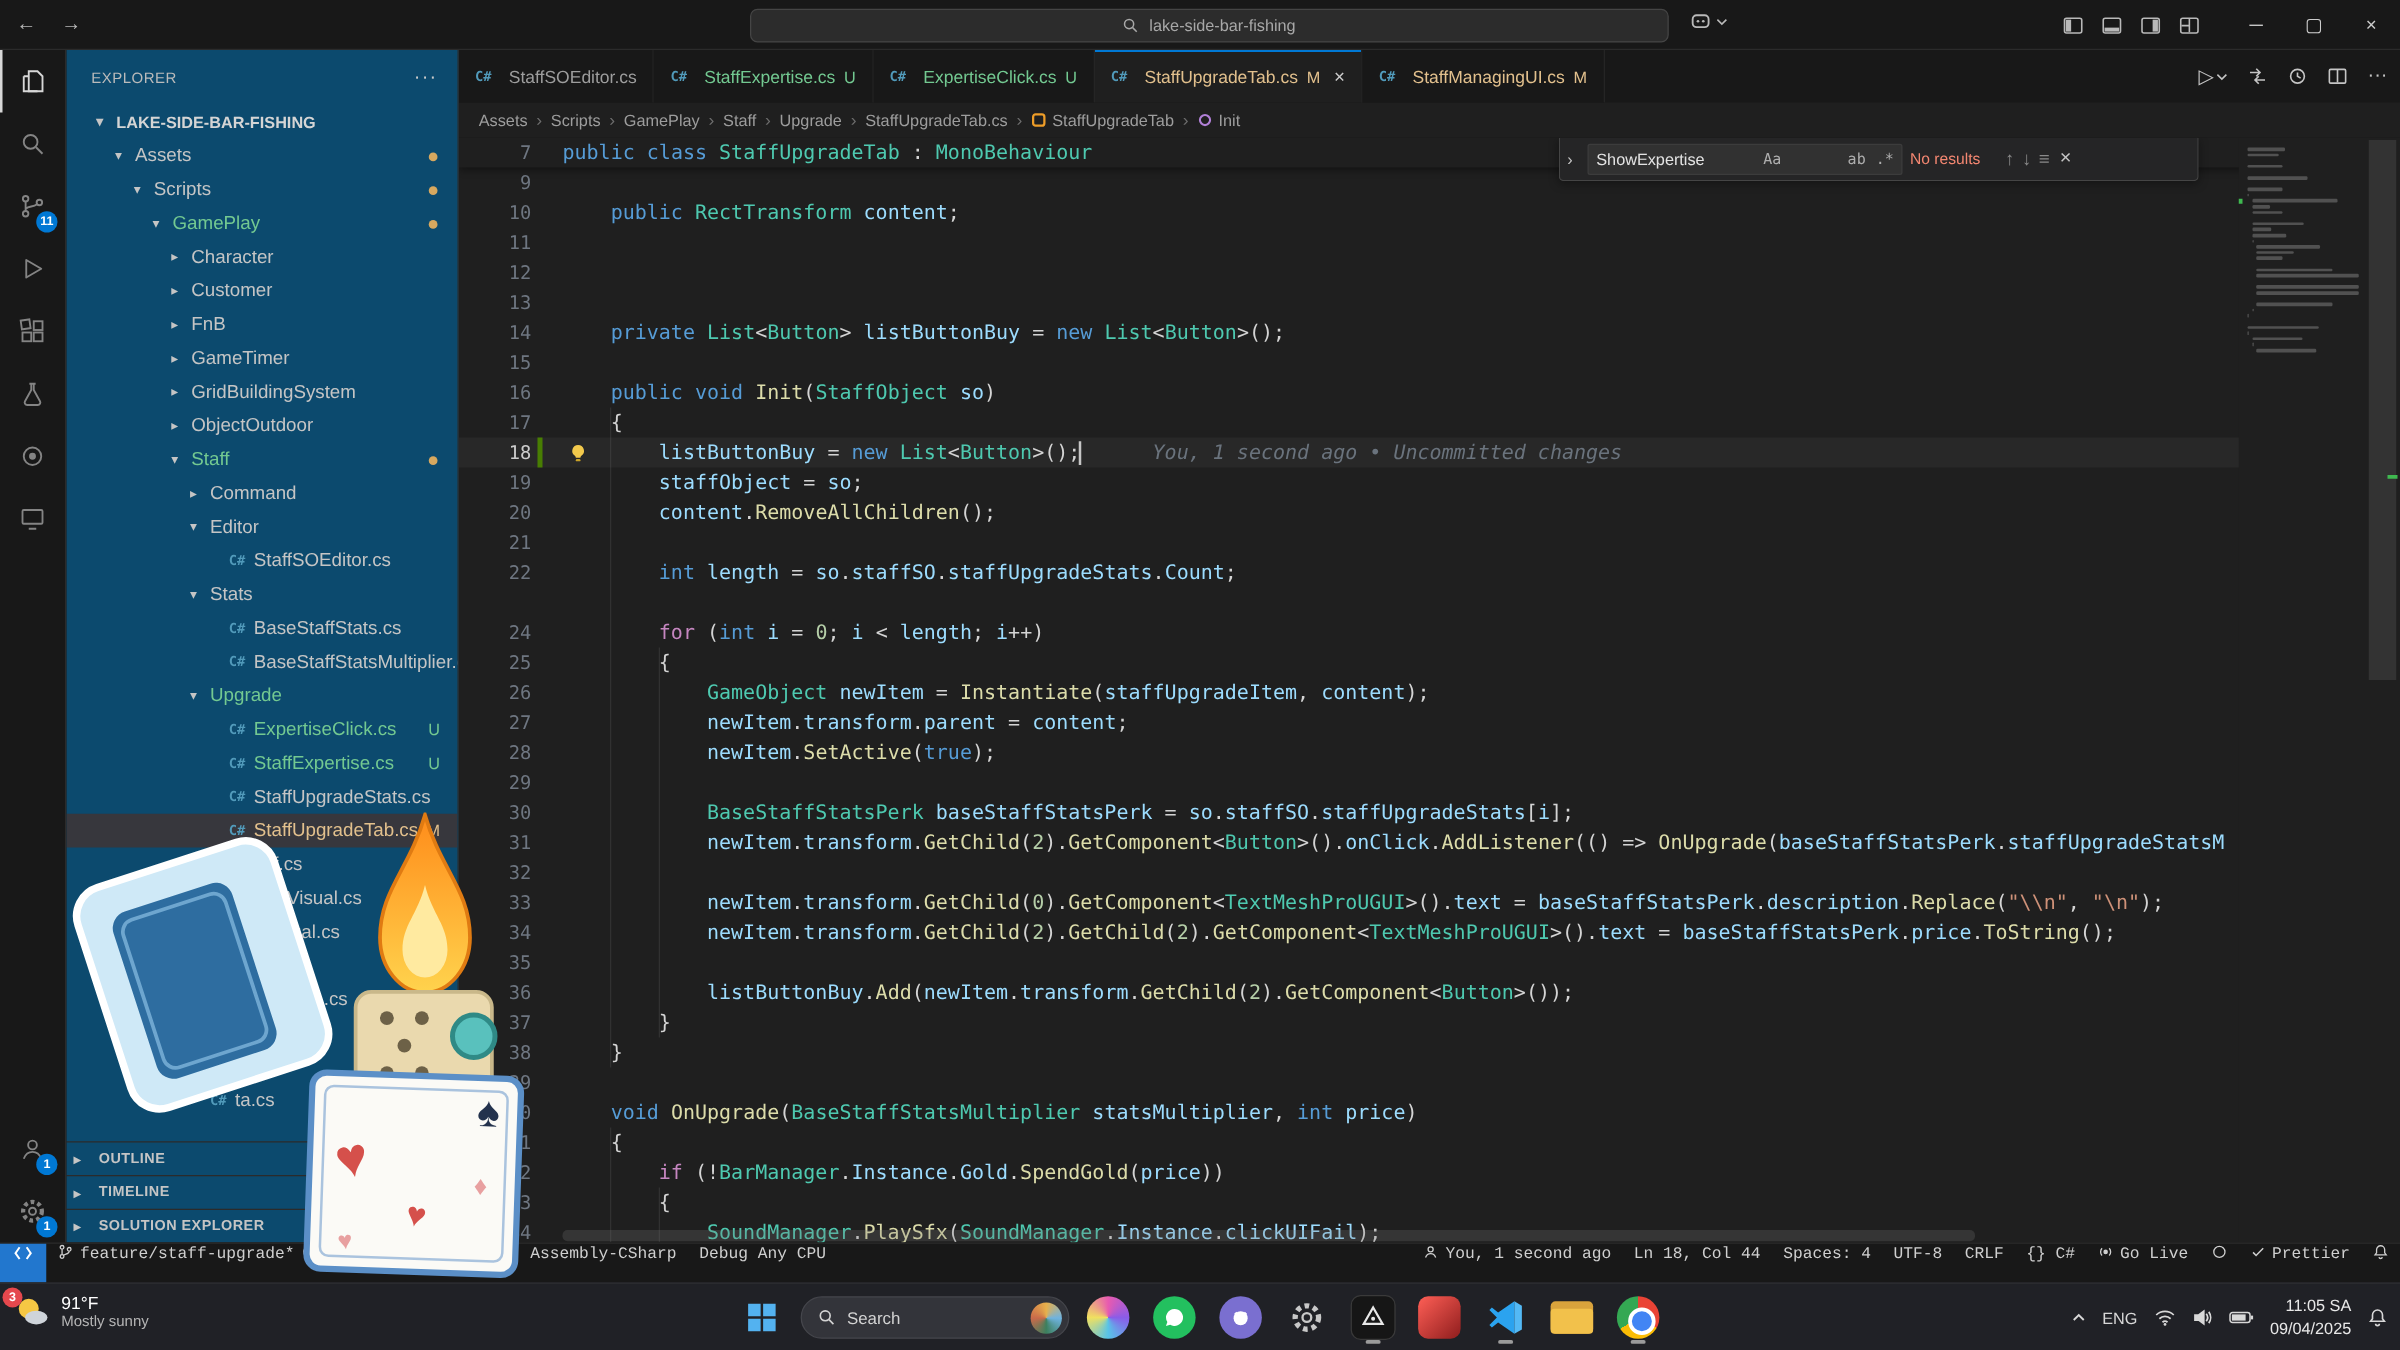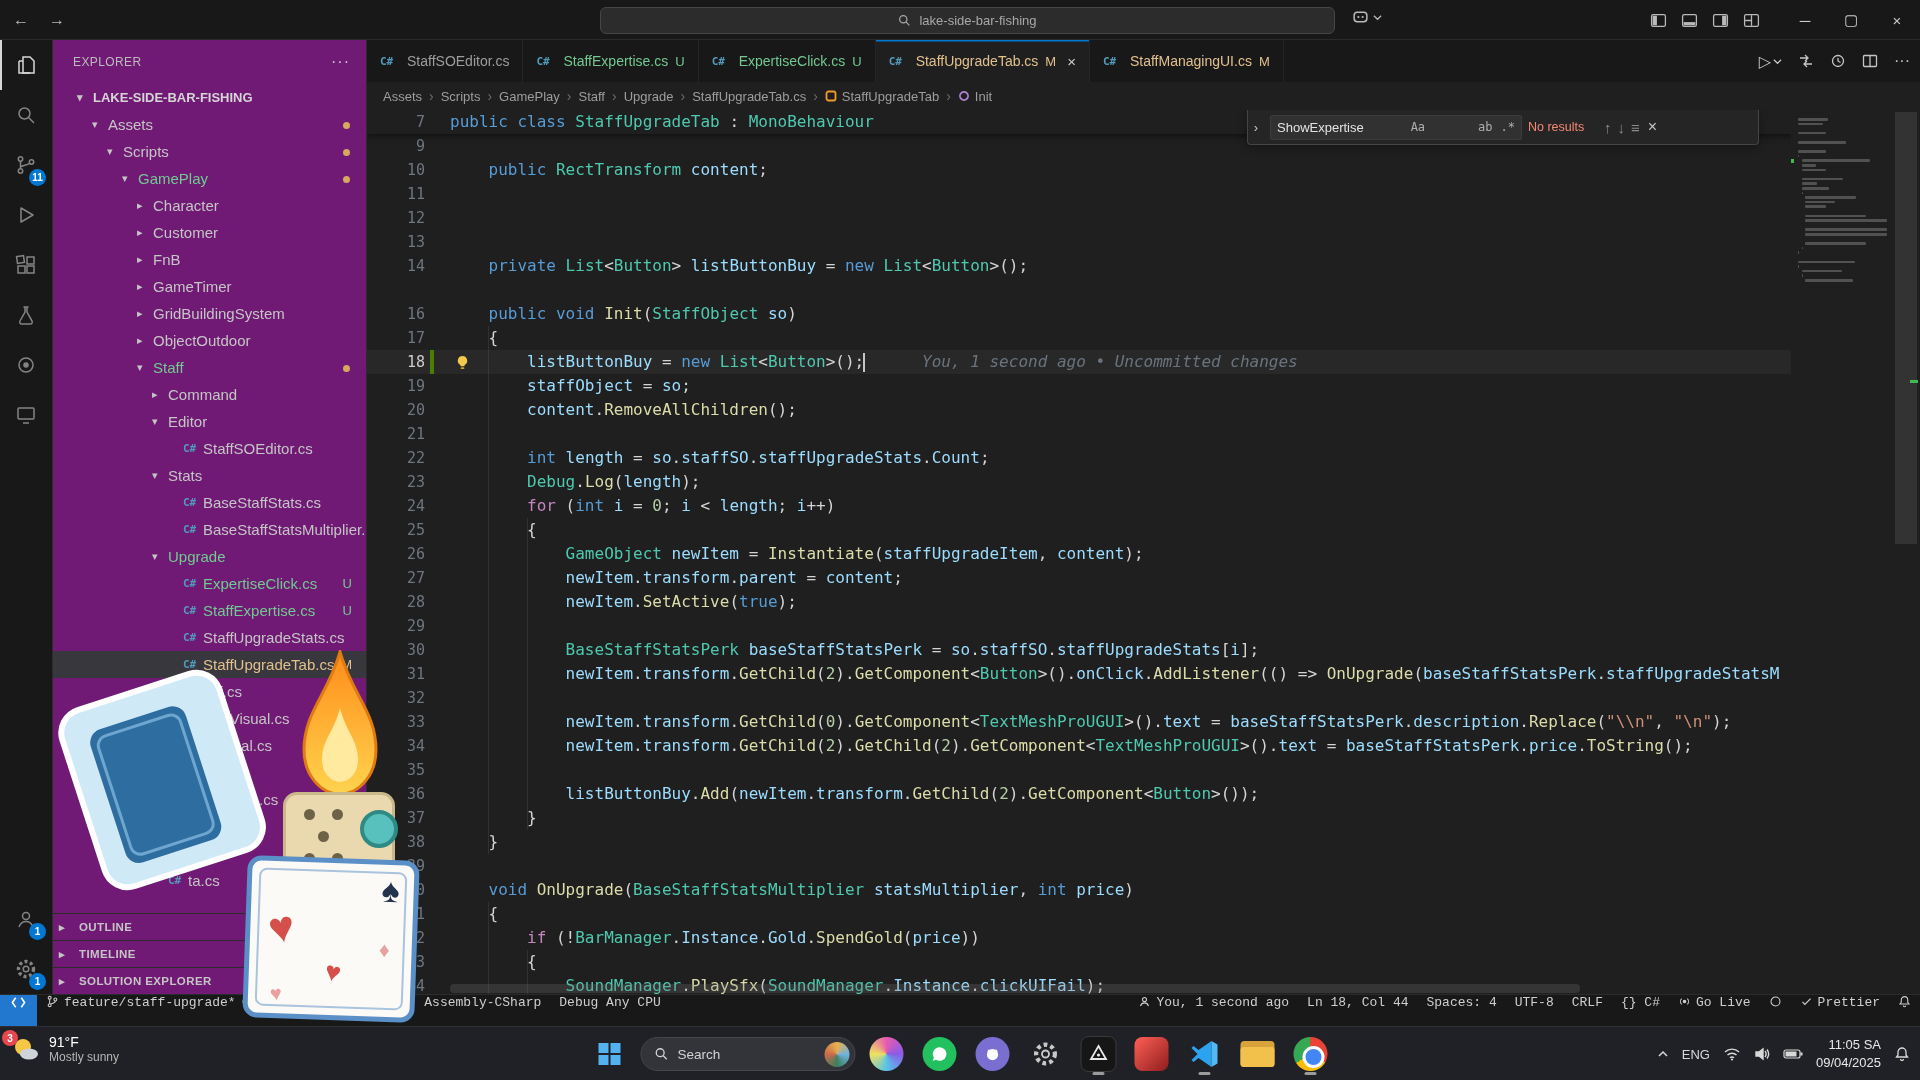--- a/index.html
+++ b/index.html
@@ -15,21 +15,21 @@
 #layout-controls{position:absolute;right:160px;top:0;height:40px;display:flex;align-items:center;gap:14px;color:#b9b9b9;}
 #win-controls{position:absolute;right:0;top:0;height:40px;display:flex;}
 .win-btn{width:46px;height:40px;display:flex;align-items:center;justify-content:center;font-size:15px;color:#cccccc;}
 
 #activitybar{position:absolute;left:0;top:40px;width:53px;height:954px;background:#181818;border-right:1px solid #2b2b2b;display:flex;flex-direction:column;z-index:15;}
 .ab-icon{width:52px;height:50px;display:flex;align-items:center;justify-content:center;position:relative;color:#848484;}
 .ab-icon.active{color:#d7d7d7;box-shadow:inset 2px 0 0 #d7d7d7;}
 .ab-spacer{flex:1;}
 .badge{position:absolute;right:6px;bottom:4px;min-width:17px;height:17px;border-radius:9px;background:#0078d4;color:#fff;font-size:10px;display:flex;align-items:center;justify-content:center;padding:0 3px;font-weight:bold;}
 
-#sidebar{position:absolute;left:53px;top:40px;width:314px;height:954px;background:#701a75;border-right:1px solid #2b2b2b;display:flex;flex-direction:column;z-index:10;overflow:hidden;}
+#sidebar{position:absolute;left:53px;top:40px;width:314px;height:954px;background:#0c4a6e;border-right:1px solid #2b2b2b;display:flex;flex-direction:column;z-index:10;overflow:hidden;}
 .sb-header{height:44px;display:flex;align-items:center;justify-content:space-between;padding:0 16px 0 20px;font-size:12px;letter-spacing:.4px;color:#bbbbbb;flex:0 0 auto;}
 .sb-dots{font-size:16px;letter-spacing:1px;color:#cccccc;}
 .sb-root{height:27px;display:flex;align-items:center;font-weight:bold;font-size:13px;color:#d5d5d5;padding-left:24px;flex:0 0 auto;}
 #tree{flex:0 0 auto;}
 .tree-row{height:27px;display:flex;align-items:center;position:relative;font-size:15px;color:#c5c5c5;white-space:nowrap;}
 .tree-row.selected{background:#37373d;}
 .twisty{width:16px;color:#c5c5c5;font-size:11px;flex:0 0 auto;}
 .file-ico{width:20px;color:#519aba;font-size:11px;font-weight:bold;flex:0 0 auto;font-family:"DejaVu Sans Mono",monospace;}
 .tree-label{overflow:hidden;text-overflow:clip;}
 .c-green{color:#73c991;}
@@ -507,31 +507,31 @@
     <div class="guide" style="left:160px;top:408px;height:312px;"></div>
     <div class="guide" style="left:121px;top:792px;height:92px;"></div>
     <div class="guide" style="left:160px;top:840px;height:44px;"></div>
     <div id="lines">
         <div class="code-line" style="top: 24px;"><span class="ln">9</span><span class="glyph"></span></div>
         <div class="code-line" style="top: 48px;"><span class="ln">10</span><span class="glyph"></span><span class="code-text"><span class="tok-p">    </span><span class="tok-k">public</span><span class="tok-p"> </span><span class="tok-t">RectTransform</span><span class="tok-p"> </span><span class="tok-v">content</span><span class="tok-p">;</span></span></div>
         <div class="code-line" style="top: 72px;"><span class="ln">11</span><span class="glyph"></span><span class="code-text"></span></div>
         <div class="code-line" style="top: 96px;"><span class="ln">12</span><span class="glyph"></span></div>
         <div class="code-line" style="top: 120px;"><span class="ln">13</span><span class="glyph"></span><span class="code-text"></span></div>
         <div class="code-line" style="top: 144px;"><span class="ln">14</span><span class="glyph"></span><span class="code-text"><span class="tok-p">    </span><span class="tok-k">private</span><span class="tok-p"> </span><span class="tok-t">List</span><span class="tok-p">&lt;</span><span class="tok-t">Button</span><span class="tok-p">&gt; </span><span class="tok-v">listButtonBuy</span><span class="tok-p"> = </span><span class="tok-k">new</span><span class="tok-p"> </span><span class="tok-t">List</span><span class="tok-p">&lt;</span><span class="tok-t">Button</span><span class="tok-p">&gt;();</span></span></div>
+        <div class="code-line" style="top: 168px;"><span class="ln">15</span><span class="glyph"></span><span class="code-text"></span></div>
         <div class="code-line" style="top: 192px;"><span class="ln">16</span><span class="glyph"></span><span class="code-text"><span class="tok-p">    </span><span class="tok-k">public</span><span class="tok-p"> </span><span class="tok-k">void</span><span class="tok-p"> </span><span class="tok-f">Init</span><span class="tok-p">(</span><span class="tok-t">StaffObject</span><span class="tok-p"> </span><span class="tok-v">so</span><span class="tok-p">)</span></span></div>
         <div class="code-line" style="top: 216px;"><span class="ln">17</span><span class="glyph"></span><span class="code-text"><span class="tok-p">    {</span></span></div>
         <div class="code-line cur" style="top: 240px;"><span class="ln act">18</span><span class="glyph"><span class="chg"></span></span><span class="code-text"><span class="tok-p">        </span><span class="tok-v">listButtonBuy</span><span class="tok-p"> = </span><span class="tok-k">new</span><span class="tok-p"> </span><span class="tok-t">List</span><span class="tok-p">&lt;</span><span class="tok-t">Button</span><span class="tok-p">&gt;();</span><span class="cursor"></span><span class="tok-g">      You, 1 second ago • Uncommitted changes</span></span><span class="bulb"><svg width="15" height="15" viewBox="0 0 16 16">
               <path d="M8 1a5 5 0 0 1 3 9c-.6.5-1 1-1 2H6c0-1-.4-1.5-1-2a5 5 0 0 1 3-9z" fill="#f2c94c"></path>
               <rect x="6" y="13" width="4" height="2" rx="1" fill="#c9a227"></rect>
             </svg></span></div>
         <div class="code-line" style="top: 264px;"><span class="ln">19</span><span class="glyph"></span><span class="code-text"><span class="tok-p">        </span><span class="tok-v">staffObject</span><span class="tok-p"> = </span><span class="tok-v">so</span><span class="tok-p">;</span></span></div>
         <div class="code-line" style="top: 288px;"><span class="ln">20</span><span class="glyph"></span><span class="code-text"><span class="tok-p">        </span><span class="tok-v">content</span><span class="tok-p">.</span><span class="tok-f">RemoveAllChildren</span><span class="tok-p">();</span></span></div>
         <div class="code-line" style="top: 312px;"><span class="ln">21</span><span class="glyph"></span><span class="code-text"></span></div>
         <div class="code-line" style="top: 336px;"><span class="ln">22</span><span class="glyph"></span><span class="code-text"><span class="tok-p">        </span><span class="tok-k">int</span><span class="tok-p"> </span><span class="tok-v">length</span><span class="tok-p"> = </span><span class="tok-v">so</span><span class="tok-p">.</span><span class="tok-v">staffSO</span><span class="tok-p">.</span><span class="tok-v">staffUpgradeStats</span><span class="tok-p">.</span><span class="tok-v">Count</span><span class="tok-p">;</span></span></div>
-        <div class="code-line" style="top: 360px;"><span class="ln">23</span><span class="glyph"></span><span class="code-text"><span class="tok-p">        </span><span class="tok-t">Debug</span><span class="tok-p">.</span><span class="tok-f">Log</span><span class="tok-p">(</span><span class="tok-v">length</span><span class="tok-p">);</span></span></div>
         <div class="code-line" style="top: 384px;"><span class="ln">24</span><span class="glyph"></span><span class="code-text"><span class="tok-p">        </span><span class="tok-c">for</span><span class="tok-p"> (</span><span class="tok-k">int</span><span class="tok-p"> </span><span class="tok-v">i</span><span class="tok-p"> = </span><span class="tok-n">0</span><span class="tok-p">; </span><span class="tok-v">i</span><span class="tok-p"> &lt; </span><span class="tok-v">length</span><span class="tok-p">; </span><span class="tok-v">i</span><span class="tok-p">++)</span></span></div>
         <div class="code-line" style="top: 408px;"><span class="ln">25</span><span class="glyph"></span><span class="code-text"><span class="tok-p">        {</span></span></div>
         <div class="code-line" style="top: 432px;"><span class="ln">26</span><span class="glyph"></span><span class="code-text"><span class="tok-p">            </span><span class="tok-t">GameObject</span><span class="tok-p"> </span><span class="tok-v">newItem</span><span class="tok-p"> = </span><span class="tok-f">Instantiate</span><span class="tok-p">(</span><span class="tok-v">staffUpgradeItem</span><span class="tok-p">, </span><span class="tok-v">content</span><span class="tok-p">);</span></span></div>
         <div class="code-line" style="top: 456px;"><span class="ln">27</span><span class="glyph"></span><span class="code-text"><span class="tok-p">            </span><span class="tok-v">newItem</span><span class="tok-p">.</span><span class="tok-v">transform</span><span class="tok-p">.</span><span class="tok-v">parent</span><span class="tok-p"> = </span><span class="tok-v">content</span><span class="tok-p">;</span></span></div>
         <div class="code-line" style="top: 480px;"><span class="ln">28</span><span class="glyph"></span><span class="code-text"><span class="tok-p">            </span><span class="tok-v">newItem</span><span class="tok-p">.</span><span class="tok-f">SetActive</span><span class="tok-p">(</span><span class="tok-k">true</span><span class="tok-p">);</span></span></div>
         <div class="code-line" style="top: 504px;"><span class="ln">29</span><span class="glyph"></span><span class="code-text"></span></div>
         <div class="code-line" style="top: 528px;"><span class="ln">30</span><span class="glyph"></span><span class="code-text"><span class="tok-p">            </span><span class="tok-t">BaseStaffStatsPerk</span><span class="tok-p"> </span><span class="tok-v">baseStaffStatsPerk</span><span class="tok-p"> = </span><span class="tok-v">so</span><span class="tok-p">.</span><span class="tok-v">staffSO</span><span class="tok-p">.</span><span class="tok-v">staffUpgradeStats</span><span class="tok-p">[</span><span class="tok-v">i</span><span class="tok-p">];</span></span></div>
         <div class="code-line" style="top: 552px;"><span class="ln">31</span><span class="glyph"></span><span class="code-text"><span class="tok-p">            </span><span class="tok-v">newItem</span><span class="tok-p">.</span><span class="tok-v">transform</span><span class="tok-p">.</span><span class="tok-f">GetChild</span><span class="tok-p">(</span><span class="tok-n">2</span><span class="tok-p">).</span><span class="tok-f">GetComponent</span><span class="tok-p">&lt;</span><span class="tok-t">Button</span><span class="tok-p">&gt;().</span><span class="tok-v">onClick</span><span class="tok-p">.</span><span class="tok-f">AddListener</span><span class="tok-p">(() =&gt; </span><span class="tok-f">OnUpgrade</span><span class="tok-p">(</span><span class="tok-v">baseStaffStatsPerk</span><span class="tok-p">.</span><span class="tok-v">staffUpgradeStatsM</span></span></div>
         <div class="code-line" style="top: 576px;"><span class="ln">32</span><span class="glyph"></span><span class="code-text"></span></div>
         <div class="code-line" style="top: 600px;"><span class="ln">33</span><span class="glyph"></span><span class="code-text"><span class="tok-p">            </span><span class="tok-v">newItem</span><span class="tok-p">.</span><span class="tok-v">transform</span><span class="tok-p">.</span><span class="tok-f">GetChild</span><span class="tok-p">(</span><span class="tok-n">0</span><span class="tok-p">).</span><span class="tok-f">GetComponent</span><span class="tok-p">&lt;</span><span class="tok-t">TextMeshProUGUI</span><span class="tok-p">&gt;().</span><span class="tok-v">text</span><span class="tok-p"> = </span><span class="tok-v">baseStaffStatsPerk</span><span class="tok-p">.</span><span class="tok-v">description</span><span class="tok-p">.</span><span class="tok-f">Replace</span><span class="tok-p">(</span><span class="tok-s">"\\n"</span><span class="tok-p">, </span><span class="tok-s">"\n"</span><span class="tok-p">);</span></span></div>

